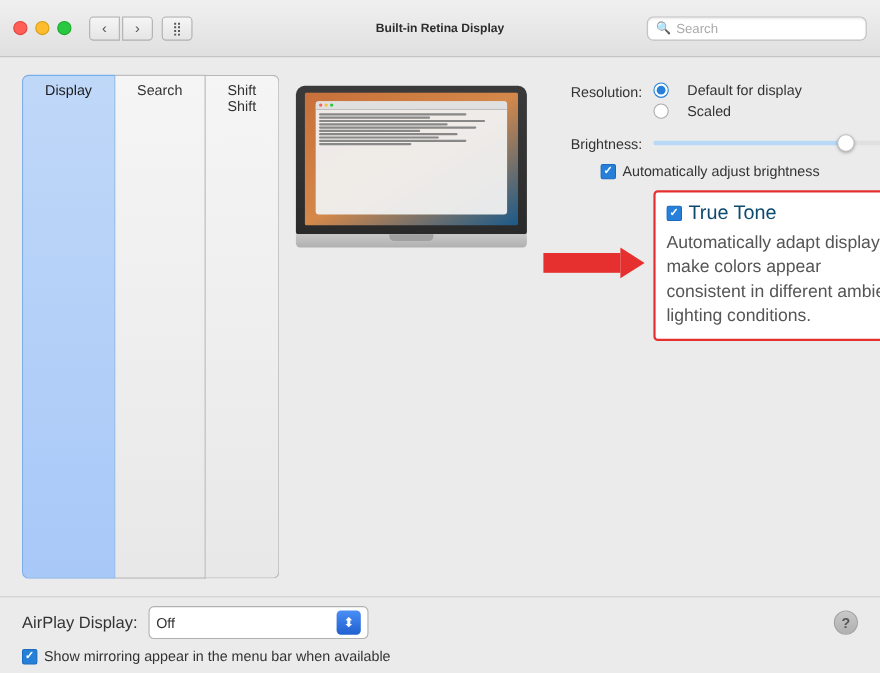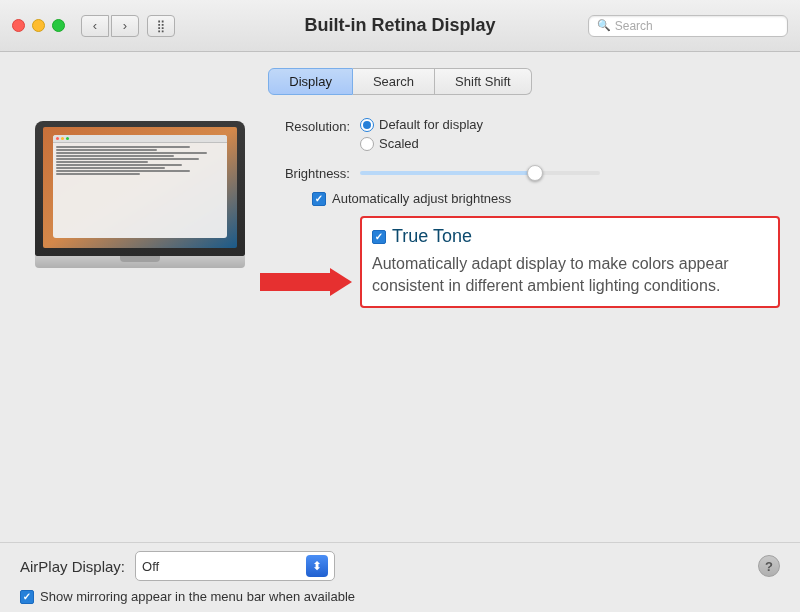--- a/index.html
+++ b/index.html
@@ -78,21 +78,21 @@
       cursor: pointer;
       margin-left: 8px;
       font-size: 12px;
       color: #555;
     }
 
     .titlebar-title {
       position: absolute;
       left: 50%;
       transform: translateX(-50%);
-      font-size: 18px;
+      font-size: 11px;
       font-weight: 600;
       color: #2c2c2c;
     }
 
     .search-box {
       margin-left: auto;
       display: flex;
       align-items: center;
       background: white;
       border: 1px solid #c0c0c0;
@@ -117,21 +117,21 @@
       width: 100%;
       background: transparent;
     }
     .search-input::placeholder { color: #aaa; }
 
     
     .main-content {
       flex: 1;
       background: #ebebeb;
       display: flex;
-      flex-direction: column;
+      flex-direction: row;
       padding: 16px 20px 0 20px;
     }
 
     
     .tab-bar {
       display: flex;
       justify-content: center;
       margin-bottom: 16px;
       gap: 0;
     }
@@ -266,21 +266,21 @@
     .setting-controls {
       display: flex;
       flex-direction: column;
       gap: 4px;
     }
 
     
     .radio-option {
       display: flex;
       align-items: center;
-      gap: 5px;
+      gap: 17px;
       font-size: 13px;
       color: #333;
       cursor: pointer;
     }
 
     .radio-circle {
       width: 14px;
       height: 14px;
       border-radius: 50%;
       border: 1px solid #aaa;

